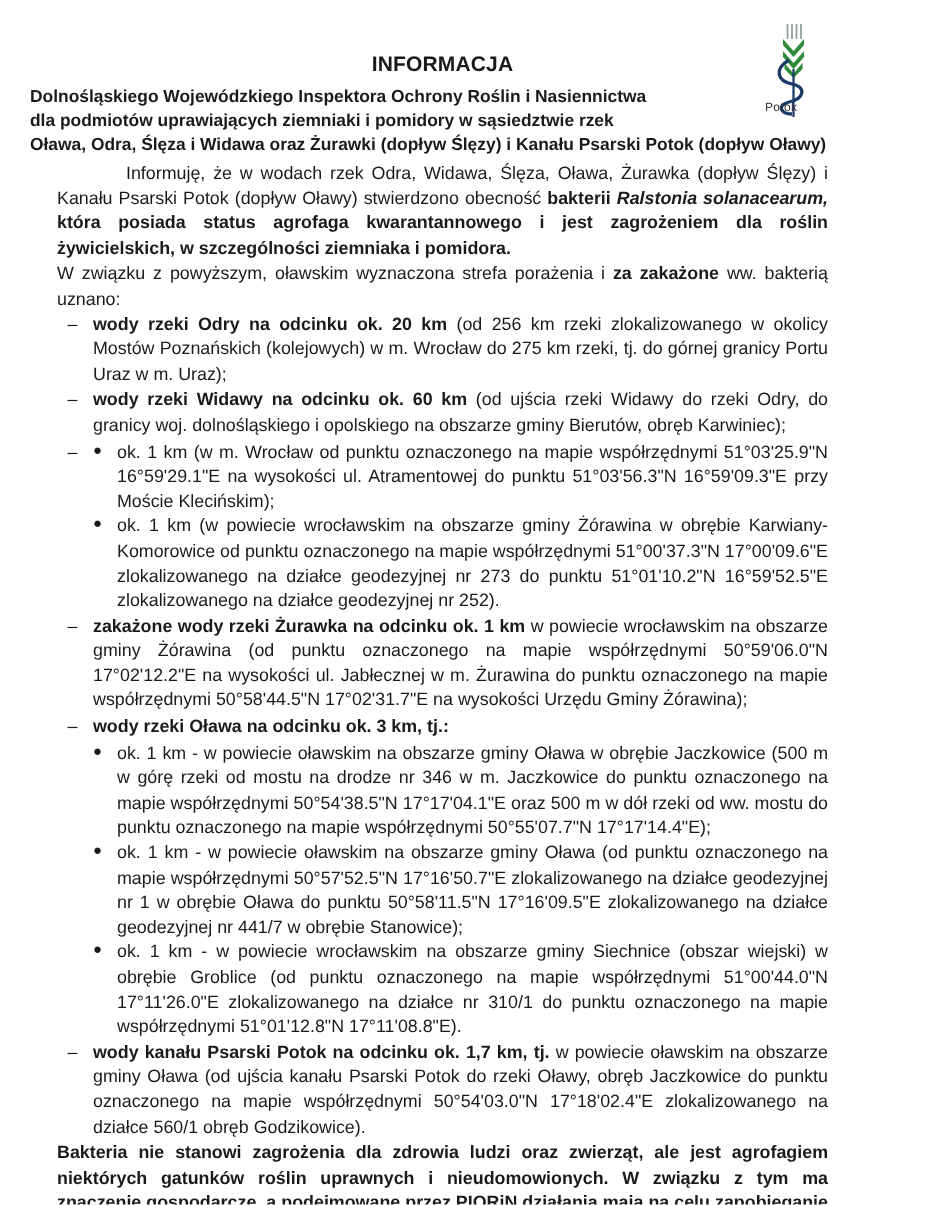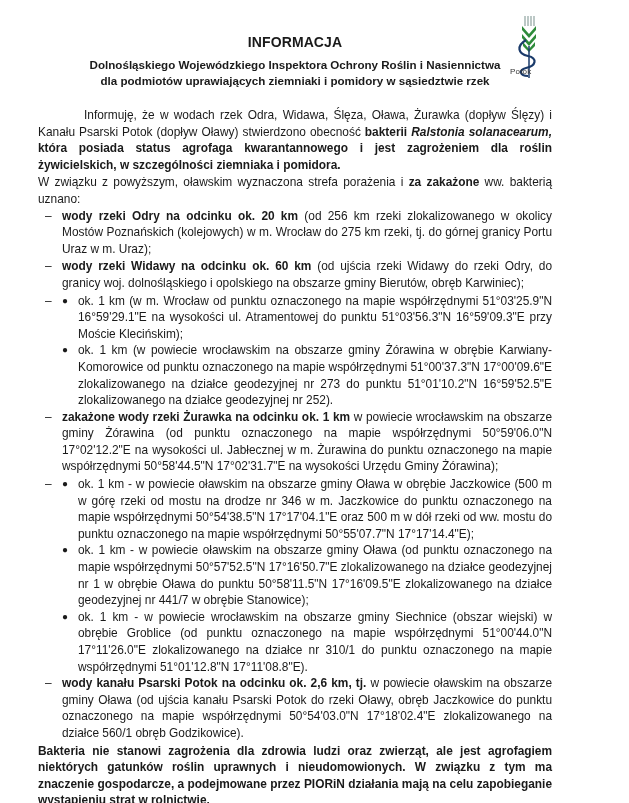--- a/index.html
+++ b/index.html
@@ -1,20 +1,20 @@
 <!DOCTYPE html>
 <html><head>
 <meta charset="utf-8">
 <style>
   html, body { margin: 0; padding: 0; background: #ffffff; }
   body { width: 629px; height: 803px; position: relative; overflow: hidden;
          font-family: "Liberation Sans", sans-serif; color: #1a1a1a; font-size: 12.2px; }
   .title { position: absolute; left: 38px; width: 514px; top: 34px; text-align: center;
            font-weight: bold; font-size: 14px; letter-spacing: 0.1px; }
-  .subtitle { position: absolute; left: 20px; width: 550px; top: 57px; text-align: center;
+  .subtitle { position: absolute; left: 20px; width: 550px; top: 57px; 
               font-weight: bold; font-size: 11.6px; line-height: 16.2px; }
   .logo { position: absolute; left: 506px; top: 12px; width: 44px; height: 80px; }
   .logo-text { position: absolute; left: 510px; top: 67px; font-size: 8px; color: #333; letter-spacing: 0.2px; }
   .body { position: absolute; left: 38px; top: 107px; width: 514px; line-height: 16.6px; font-size: 11.9px; }
   p { margin: 0; text-align: justify; }
   .indent { text-indent: 46px; }
   b { font-weight: bold; }
   i { font-style: italic; }
   .dash-list { list-style: none; margin: 0; padding: 0; }
   .dash-item { position: relative; padding-left: 24px; text-align: justify; margin-bottom: 1px; }
@@ -24,20 +24,21 @@
   .bullet-mark { position: absolute; left: 24px; top: 0; font-size: 10px; }
 </style>
 </head>
 <body>
 
 <div class="title">INFORMACJA</div>
 
 <div class="subtitle">
   <div>Dolnośląskiego Wojewódzkiego Inspektora Ochrony Roślin i Nasiennictwa</div>
   <div>dla podmiotów uprawiających ziemniaki i pomidory w sąsiedztwie rzek</div>
+  <div>Oława, Odra, Ślęza i Widawa oraz Żurawki (dopływ Ślęzy) i Kanału Psarski Potok (dopływ Oławy)</div>
 </div>
 
 <svg class="logo" viewBox="0 0 44 80">
   <g stroke="#8fa3a0" stroke-width="1.2">
     <line x1="19" y1="4" x2="19" y2="14"></line>
       <line x1="22" y1="4" x2="22" y2="14"></line>
     <line x1="25" y1="4" x2="25" y2="14"></line>
       <line x1="28" y1="4" x2="28" y2="14"></line>
   </g>
   <g fill="#2e8b3a">
@@ -63,26 +64,26 @@
     <li class="dash-item"><span class="dash-mark">–</span></li>
     <li style="list-style:none">
       <ul class="bullet-list">
         <li class="bullet-item"><span class="bullet-mark">●</span><span>ok. 1 km (w m. Wrocław od punktu oznaczonego na mapie współrzędnymi 51°03'25.9"N 16°59'29.1"E na wysokości ul. Atramentowej do punktu 51°03'56.3"N 16°59'09.3"E przy Moście Klecińskim);</span></li>
         <li class="bullet-item"><span class="bullet-mark">●</span><span>ok. 1 km (w powiecie wrocławskim na obszarze gminy Żórawina w obrębie Karwiany-Komorowice od punktu oznaczonego na mapie współrzędnymi 51°00'37.3"N 17°00'09.6"E zlokalizowanego na działce geodezyjnej nr 273 do punktu 51°01'10.2"N 16°59'52.5"E zlokalizowanego na działce geodezyjnej nr 252).</span></li>
       </ul>
     </li>
 
     <li class="dash-item"><span class="dash-mark">–</span><b>zakażone wody rzeki Żurawka na odcinku ok. 1 km</b><span> w powiecie wrocławskim na obszarze gminy Żórawina (od punktu oznaczonego na mapie współrzędnymi 50°59'06.0"N 17°02'12.2"E na wysokości ul. Jabłecznej w m. Żurawina do punktu oznaczonego na mapie współrzędnymi 50°58'44.5"N 17°02'31.7"E na wysokości Urzędu Gminy Żórawina);</span></li>
 
-    <li class="dash-item"><span class="dash-mark">–</span></li>
+    <li class="dash-item"><span class="dash-mark">–</span><b>wody rzeki Oława na odcinku ok. 3 km, tj.:</b></li>
     <li style="list-style:none">
       <ul class="bullet-list">
         <li class="bullet-item"><span class="bullet-mark">●</span><span>ok. 1 km - w powiecie oławskim na obszarze gminy Oława w obrębie Jaczkowice (500 m w górę rzeki od mostu na drodze nr 346 w m. Jaczkowice do punktu oznaczonego na mapie współrzędnymi 50°54'38.5"N 17°17'04.1"E oraz 500 m w dół rzeki od ww. mostu do punktu oznaczonego na mapie współrzędnymi 50°55'07.7"N 17°17'14.4"E);</span></li>
         <li class="bullet-item"><span class="bullet-mark">●</span><span>ok. 1 km - w powiecie oławskim na obszarze gminy Oława (od punktu oznaczonego na mapie współrzędnymi 50°57'52.5"N 17°16'50.7"E zlokalizowanego na działce geodezyjnej nr 1 w obrębie Oława do punktu 50°58'11.5"N 17°16'09.5"E zlokalizowanego na działce geodezyjnej nr 441/7 w obrębie Stanowice);</span></li>
         <li class="bullet-item"><span class="bullet-mark">●</span><span>ok. 1 km - w powiecie wrocławskim na obszarze gminy Siechnice (obszar wiejski) w obrębie Groblice (od punktu oznaczonego na mapie współrzędnymi 51°00'44.0"N 17°11'26.0"E zlokalizowanego na działce nr 310/1 do punktu oznaczonego na mapie współrzędnymi 51°01'12.8"N 17°11'08.8"E).</span></li>
       </ul>
     </li>
 
-    <li class="dash-item"><span class="dash-mark">–</span><b>wody kanału Psarski Potok na odcinku ok. 2,6 km, tj.</b><span> w powiecie oławskim na obszarze gminy Oława (od ujścia kanału Psarski Potok do rzeki Oławy, obręb Jaczkowice do punktu oznaczonego na mapie współrzędnymi 50°54'03.0"N 17°18'02.4"E zlokalizowanego na działce 560/1 obręb Godzikowice).</span></li>
+    <li class="dash-item"><span class="dash-mark">–</span><b>wody kanału Psarski Potok na odcinku ok. 1,7 km, tj.</b><span> w powiecie oławskim na obszarze gminy Oława (od ujścia kanału Psarski Potok do rzeki Oławy, obręb Jaczkowice do punktu oznaczonego na mapie współrzędnymi 50°54'03.0"N 17°18'02.4"E zlokalizowanego na działce 560/1 obręb Godzikowice).</span></li>
   </ul>
 
   <p style="font-weight:bold; margin-top:1px">Bakteria nie stanowi zagrożenia dla zdrowia ludzi oraz zwierząt, ale jest agrofagiem niektórych gatunków roślin uprawnych i nieudomowionych. W związku z tym ma znaczenie gospodarcze, a podejmowane przez PIORiN działania mają na celu zapobieganie wystąpieniu strat w rolnictwie.</p>
 </div>
 
 </body></html>

